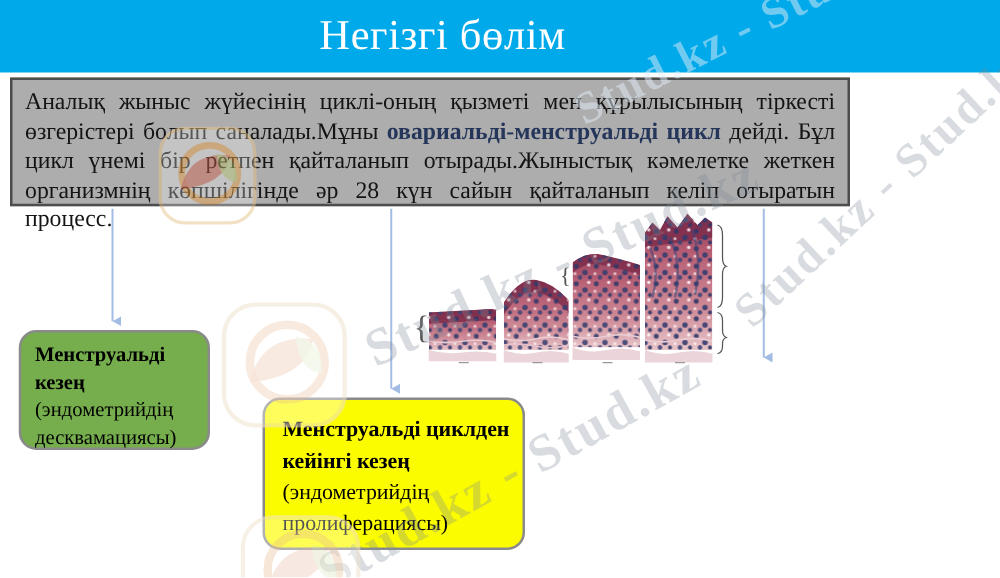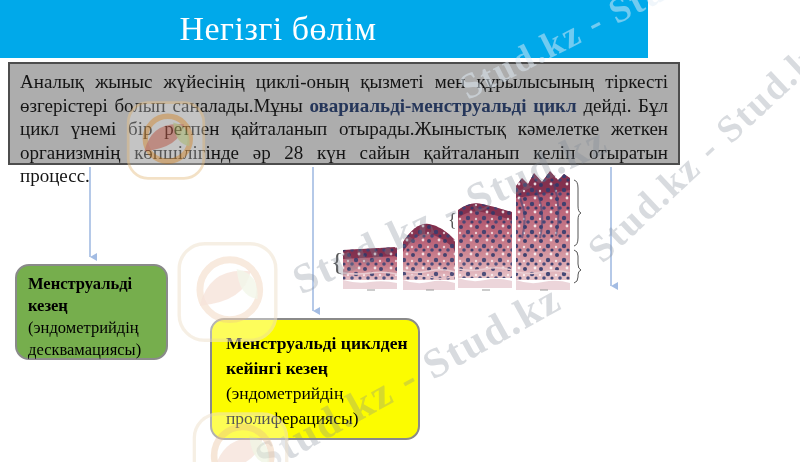--- a/index.html
+++ b/index.html
@@ -2,21 +2,21 @@
 <html><head>
 <meta charset="utf-8">
 <style>
   html,body{margin:0;padding:0;background:#ffffff;}
   #slide{
     position:relative;width:800px;height:462px;overflow:hidden;
     background:#ffffff;font-family:"Liberation Serif","DejaVu Serif",serif;
   }
   
   .banner{
-    position:absolute;left:0;top:0;width:648px;height:58px;
+    position:absolute;left:0;top:0;width:800px;height:58px;
     background:#00A9EA;display:flex;align-items:center;justify-content:center;
   }
   .banner h1{
     margin:0;transform:translateX(-46px);
     font-size:34px;font-weight:normal;color:#ffffff;letter-spacing:.5px;
   }
   
   .intro{
     position:absolute;left:8px;top:62px;width:672px;height:103px;
     background:#ADADAD;border:2px solid #4d4d4d;box-sizing:border-box;

